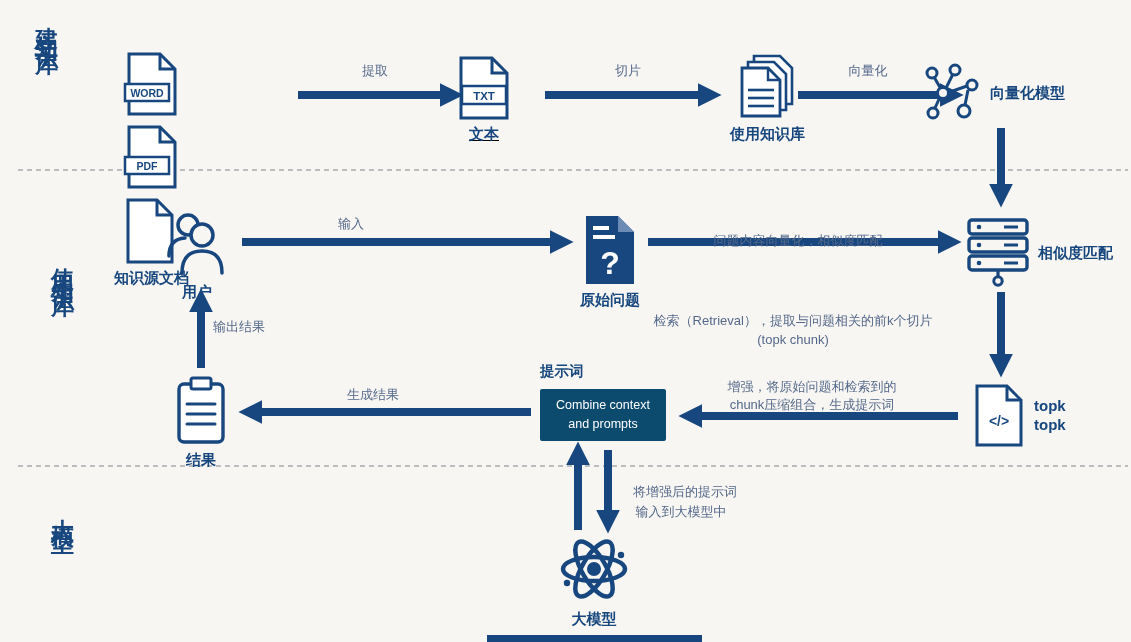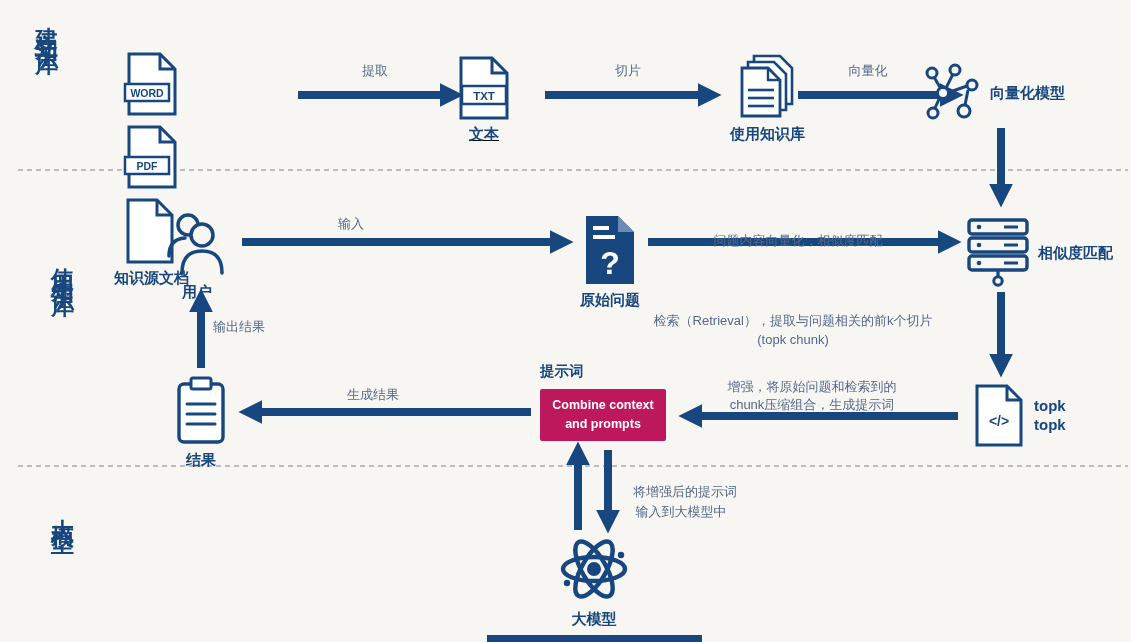--- a/index.html
+++ b/index.html
@@ -17,21 +17,21 @@
   }
   .node{position:absolute;display:flex;flex-direction:column;align-items:center;}
   .node-row{position:absolute;display:flex;flex-direction:row;align-items:center;gap:8px;}
   .node-label{font-weight:bold;color:#17477e;font-size:15px;margin-top:5px;white-space:nowrap;text-align:center;}
   .side-label{font-weight:bold;color:#17477e;font-size:15px;white-space:nowrap;line-height:1.25;}
   .doc-row{display:flex;flex-direction:column;align-items:flex-start;gap:9px;}
   .elabel{position:absolute;transform:translateX(-50%);white-space:nowrap;font-size:13px;color:#55688a;text-align:center;}
   .elabel-left{position:absolute;white-space:nowrap;font-size:13px;color:#55688a;}
   .combine-box{
     position:absolute;left:540px;top:389px;width:126px;height:52px;
-    background:#be185d;color:#ffffff;font-weight:bold;font-size:12.5px;
+    background:#0c4a6e;color:#ffffff;font-weight:normal;font-size:12.5px;
     display:flex;flex-direction:column;align-items:center;justify-content:center;
     line-height:1.5;text-align:center;border-radius:2px;
   }
   .prompt-title{position:absolute;left:540px;top:362px;width:100px;text-align:left;font-weight:bold;color:#17477e;font-size:14.5px;}
   .bottom-bar{position:absolute;left:487px;top:635px;width:215px;height:7px;background:#17477e;}
 </style>
 </head>
 <body>
 
 <div class="canvas">

